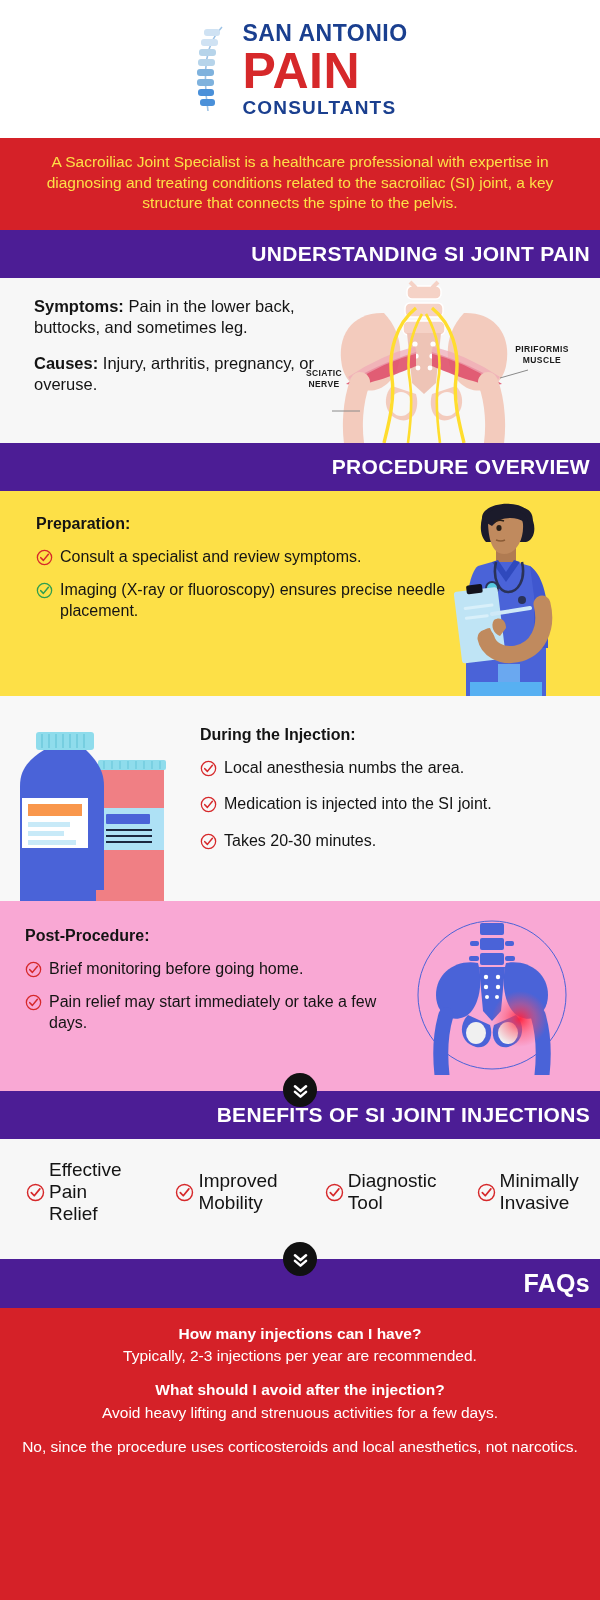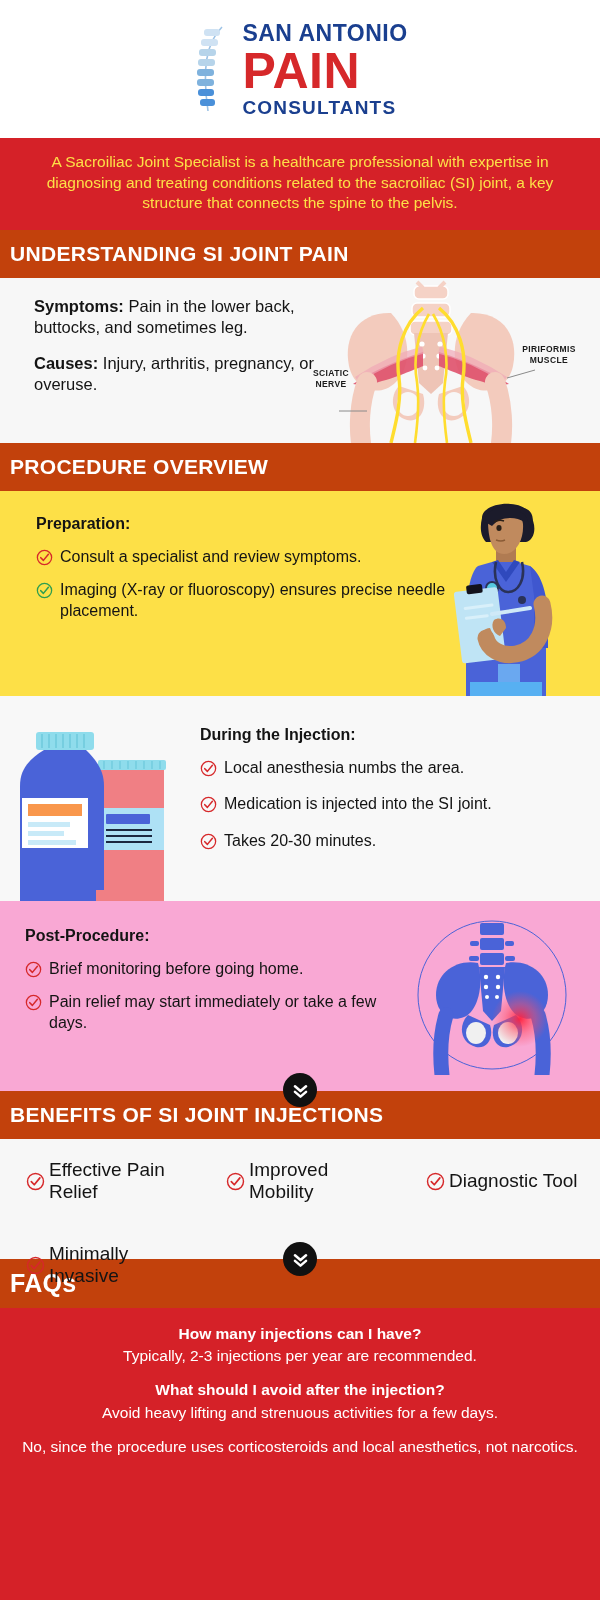--- a/index.html
+++ b/index.html
@@ -20,32 +20,32 @@
   .logo-top { font-size:23px; font-weight:bold; color:#1a3f8f; letter-spacing:.5px; }
   .logo-mid { font-size:50px; font-weight:bold; color:#d6282a; letter-spacing:.5px; margin:1px 0 2px; }
   .logo-bot { font-size:19px; font-weight:bold; color:#1a3f8f; letter-spacing:1.2px; }
 
   
   .intro-band {
     background:#d52128; color:#fde047; text-align:center;
     padding:14px 24px 16px; font-size:15.5px; line-height:1.33; font-weight:500;
   }
   .section-header {
-    background:#c2410c; color:#fff; text-align:left;
+    background:#4c1d95; color:#fff; text-align:right;
     font-size:21px; font-weight:bold; letter-spacing:.3px;
     padding:12px 10px; text-transform:uppercase;
   }
   .section-header.faq { text-transform:none; font-size:25px; padding:10px; }
 
   
   .understanding { background:#f7f7f7; position:relative; height:165px; padding:18px 0 0 34px; }
   .u-text { width:330px; font-size:16.5px; line-height:1.3; }
   .u-text p { margin-bottom:14px; }
   .u-text b { font-weight:bold; }
-  .anat { position:absolute; right:9px; top:0; width:320px; height:165px; }
+  .anat { position:absolute; right:16px; top:0; width:320px; height:165px; }
   .anat-label {
     position:absolute; font-size:8.5px; font-weight:bold; letter-spacing:.4px;
     color:#1a1a1a; text-align:center; line-height:1.3;
   }
   .lbl-piri { right:6px; top:66px; width:72px; }
   .lbl-sciatic { left:30px; top:90px; width:60px; }
 
   .badge { width:34px; height:34px; border-radius:50%; display:flex; align-items:center; justify-content:center; }
   .badge svg { width:19px; height:19px; }
   .badge.red { background:#d52128; }
@@ -69,21 +69,21 @@
   .inject-text { padding-top:4px; width:380px; }
   .inject-text .blist li { margin-bottom:16px; }
 
   .post-text { width:370px; }
   .pelvis-circle { position:absolute; right:28px; top:14px; width:160px; height:160px; }
 
   .chev-wrap { position:absolute; left:0; right:0; display:flex; justify-content:center; }
 
   
   .benefits { background:#f7f7f7; height:120px; padding:20px 0 0 26px; position:relative; }
-  .bgrid { display:grid; grid-template-columns:1fr 1fr 1fr; row-gap:18px; column-gap:10px; width:560px;gap:40px; }
+  .bgrid { display:grid; grid-template-columns:1fr 1fr 1fr 1fr; row-gap:18px; column-gap:10px; width:560px;gap:40px; }
   .bitem { display:flex; gap:4px; align-items:center; font-size:19px; }
   .bitem .chk { flex:0 0 19px; width:19px; height:19px; margin-top:1px; }
 
   
   .faq-body { background:#d52128; color:#fff; flex:1; text-align:center; padding:16px 18px 0; }
   .faq-item { margin-bottom:14px; }
   .faq-q { font-size:15.5px; font-weight:bold; line-height:1.3; margin-bottom:2px; }
   .faq-a { font-size:15.5px; line-height:1.32; font-weight:400; }
 </style>
 </head>

